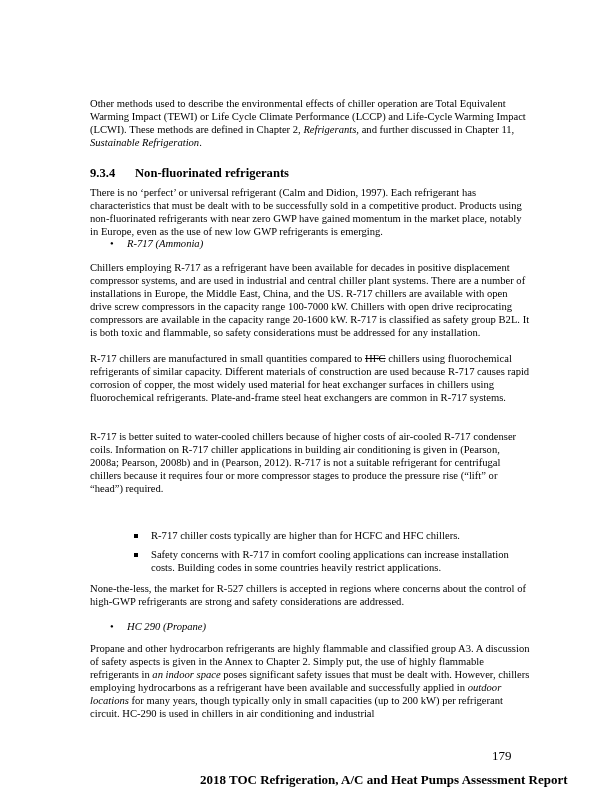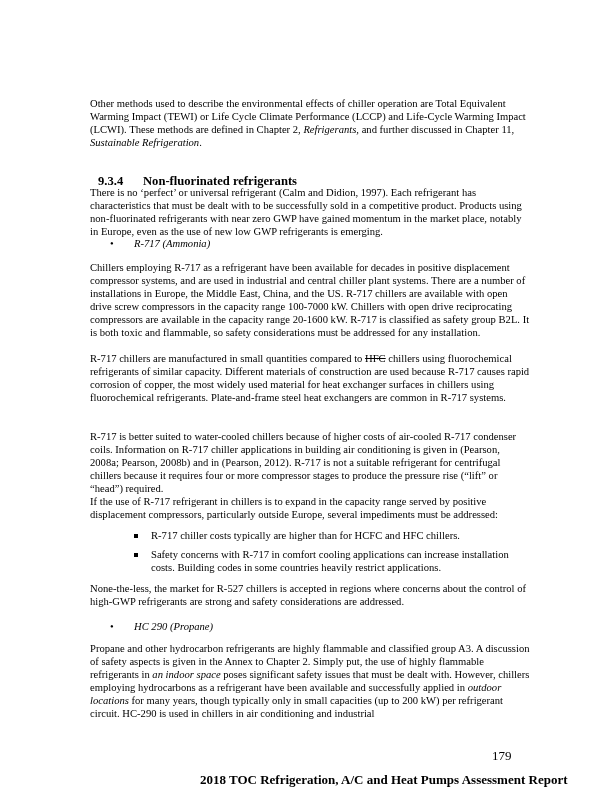--- a/index.html
+++ b/index.html
@@ -1,25 +1,25 @@
 <!DOCTYPE html>
 <html><head>
 <meta charset="utf-8">
 <style>
   html, body { margin: 0; padding: 0; background: #ffffff; }
   body { width: 612px; height: 792px; position: relative; overflow: hidden;
          font-family: "Liberation Serif", serif; color: #000; }
   .page { position: absolute; left: 0; top: 0; width: 612px; height: 792px; }
   .p { position: absolute; left: 90px; width: 440px; font-size: 10.6px; line-height: 12.9px; margin: 0; }
   .indent { left: 125px; width: 405px; }
-  .h3 { position: absolute; left: 90px; font-size: 12.6px; margin: 8px; }
+  .h3 { position: absolute; left: 90px; font-size: 12.6px; margin: 0; }
   .h3 .num { display: inline-block; width: 45px; }
   .bullet { position: absolute; left: 110px; font-size: 10.6px; line-height: 12.9px; font-style: italic; }
   .bullet .dot { position: absolute; left: 0; font-style: normal; }
-  .bullet .txt { position: absolute; left: 24px; white-space: nowrap; }
+  .bullet .txt { position: absolute; left: 17px; white-space: nowrap; }
   .sq { position: absolute; left: 134px; width: 400px; font-size: 10.6px; line-height: 12.9px; }
   .sq .mark { position: absolute; left: 0; top: 4px; width: 4px; height: 4px; background: #000; }
   .sq .txt { position: absolute; left: 17px; width: 380px; }
   .footer { position: absolute; top: 772px; left: 200px; font-size: 13px; font-weight: bold; white-space: nowrap; }
   .pagenum { position: absolute; top: 748px; left: 492px; font-size: 13px; font-weight: normal; }
   s { text-decoration: line-through; }
   i { font-style: italic; }
 </style>
 </head>
 <body>
@@ -37,21 +37,20 @@
     <span class="dot">•</span>
     <span class="txt">R-717 (Ammonia)</span>
   </div>
 
   <p class="p" style="top:262px">Chillers employing R-717 as a refrigerant have been available for decades in positive displacement compressor systems, and are used in industrial and central chiller plant systems. There are a number of installations in Europe, the Middle East, China, and the US. R-717 chillers are available with open drive screw compressors in the capacity range 100-7000 kW. Chillers with open drive reciprocating compressors are available in the capacity range 20-1600 kW. R-717 is classified as safety group B2L. It is both toxic and flammable, so safety considerations must be addressed for any installation.</p>
 
   <p class="p" style="top:353px"><span>R-717 chillers are manufactured in small quantities compared to </span><s>HFC</s><span> chillers using fluorochemical refrigerants of similar capacity. Different materials of construction are used because R-717 causes rapid corrosion of copper, the most widely used material for heat exchanger surfaces in chillers using fluorochemical refrigerants. Plate-and-frame steel heat exchangers are common in R-717 systems.</span></p>
 
   <p class="p" style="top:431px">R-717 is better suited to water-cooled chillers because of higher costs of air-cooled R-717 condenser coils. Information on R-717 chiller applications in building air conditioning is given in (Pearson, 2008a; Pearson, 2008b) and in (Pearson, 2012). R-717 is not a suitable refrigerant for centrifugal chillers because it requires four or more compressor stages to produce the pressure rise (“lift” or “head”) required.</p>
 
-  <p class="p" style="top:496px">If the use of R-717 refrigerant in chillers is to expand in the capacity range served by positive displacement compressors, particularly outside Europe, several impediments must be addressed:</p>
 
   <div class="sq" style="top:530px">
     <span class="mark"></span>
     <span class="txt">R-717 chiller costs typically are higher than for HCFC and HFC chillers.</span>
   </div>
   <div class="sq" style="top:549px">
     <span class="mark"></span>
     <span class="txt">Safety concerns with R-717 in comfort cooling applications can increase installation costs. Building codes in some countries heavily restrict applications.</span>
   </div>
 

